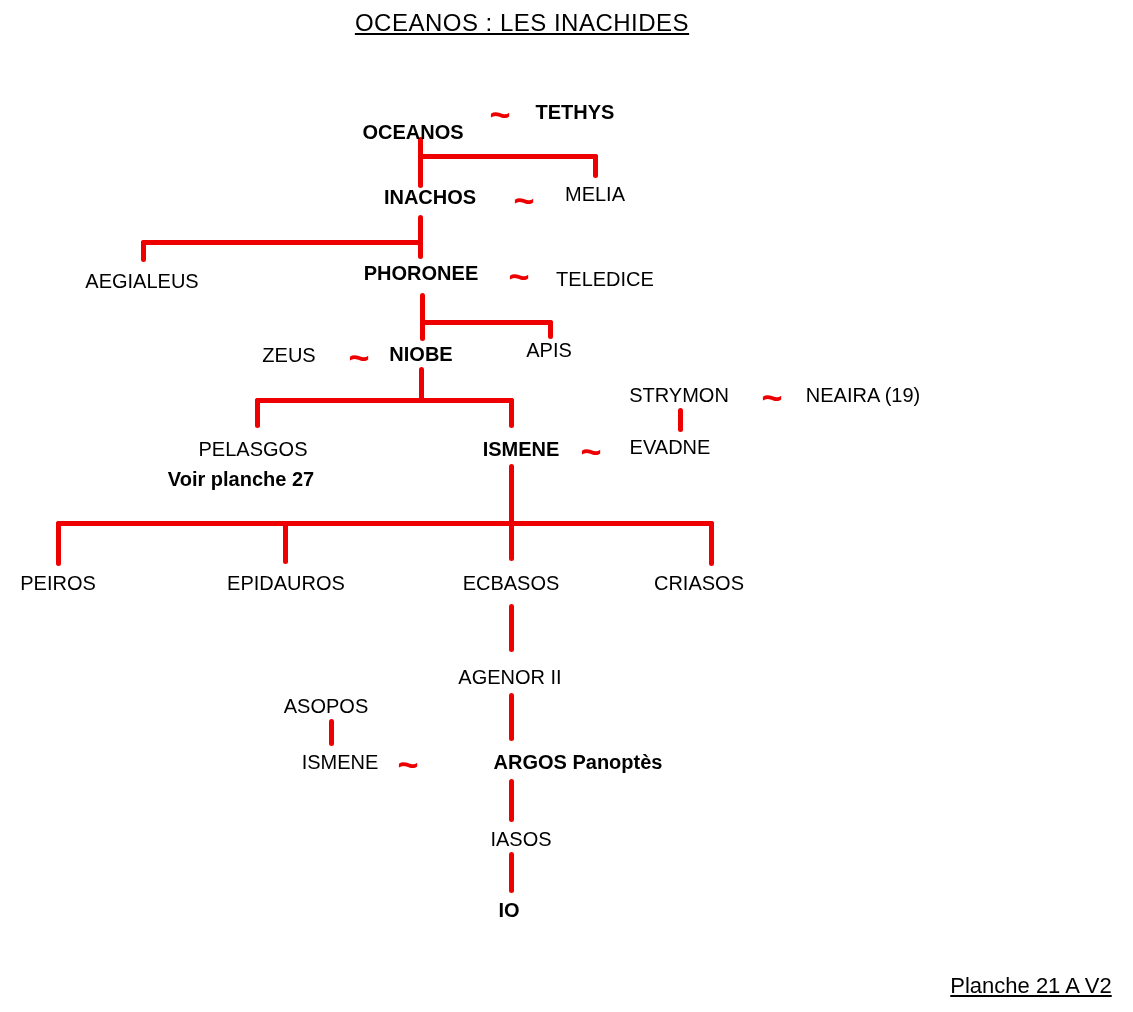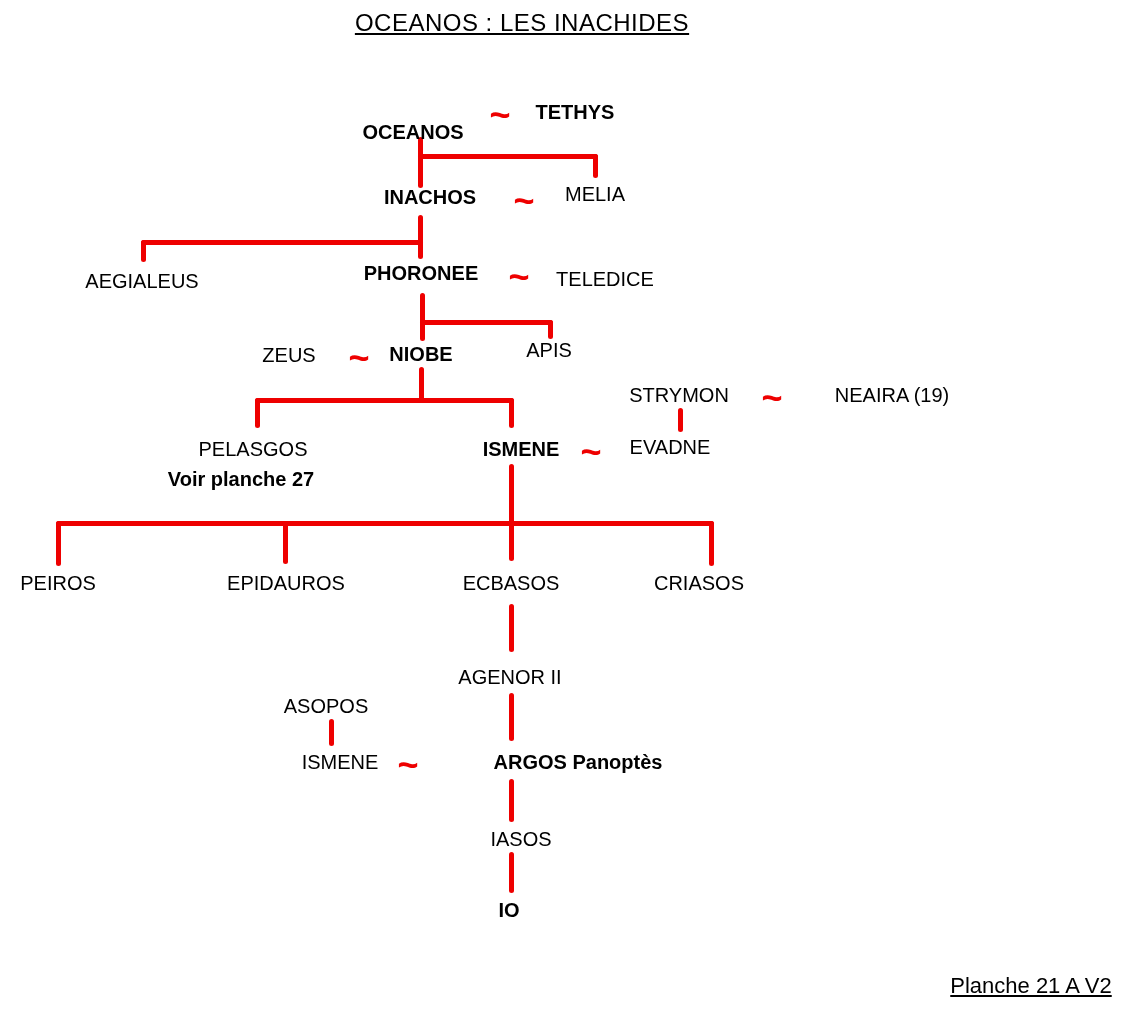--- a/index.html
+++ b/index.html
@@ -88,21 +88,21 @@
   <div class="tilde" style="left:519px;top:277px;">~</div>
   <div class="person small" style="left:605px;top:279px;">TELEDICE</div>
 
   <div class="person" style="left:289px;top:355px;">ZEUS</div>
   <div class="tilde" style="left:359px;top:358px;">~</div>
   <div class="person bold" style="left:421px;top:354px;">NIOBE</div>
   <div class="person" style="left:549px;top:350px;">APIS</div>
 
   <div class="person" style="left:679px;top:395px;">STRYMON</div>
   <div class="tilde" style="left:772px;top:398px;">~</div>
-  <div class="person" style="left:892px;top:395px;">NEAIRA (19)</div>
+  <div class="person" style="left:863px;top:395px;">NEAIRA (19)</div>
 
   <div class="person" style="left:253px;top:449px;">PELASGOS</div>
   <div class="person bold small" style="left:241px;top:479px;">Voir planche 27</div>
   <div class="person bold" style="left:521px;top:449px;">ISMENE</div>
   <div class="tilde" style="left:591px;top:452px;">~</div>
   <div class="person" style="left:670px;top:447px;">EVADNE</div>
 
   <div class="person" style="left:58px;top:583px;">PEIROS</div>
   <div class="person" style="left:286px;top:583px;">EPIDAUROS</div>
   <div class="person" style="left:511px;top:583px;">ECBASOS</div>

